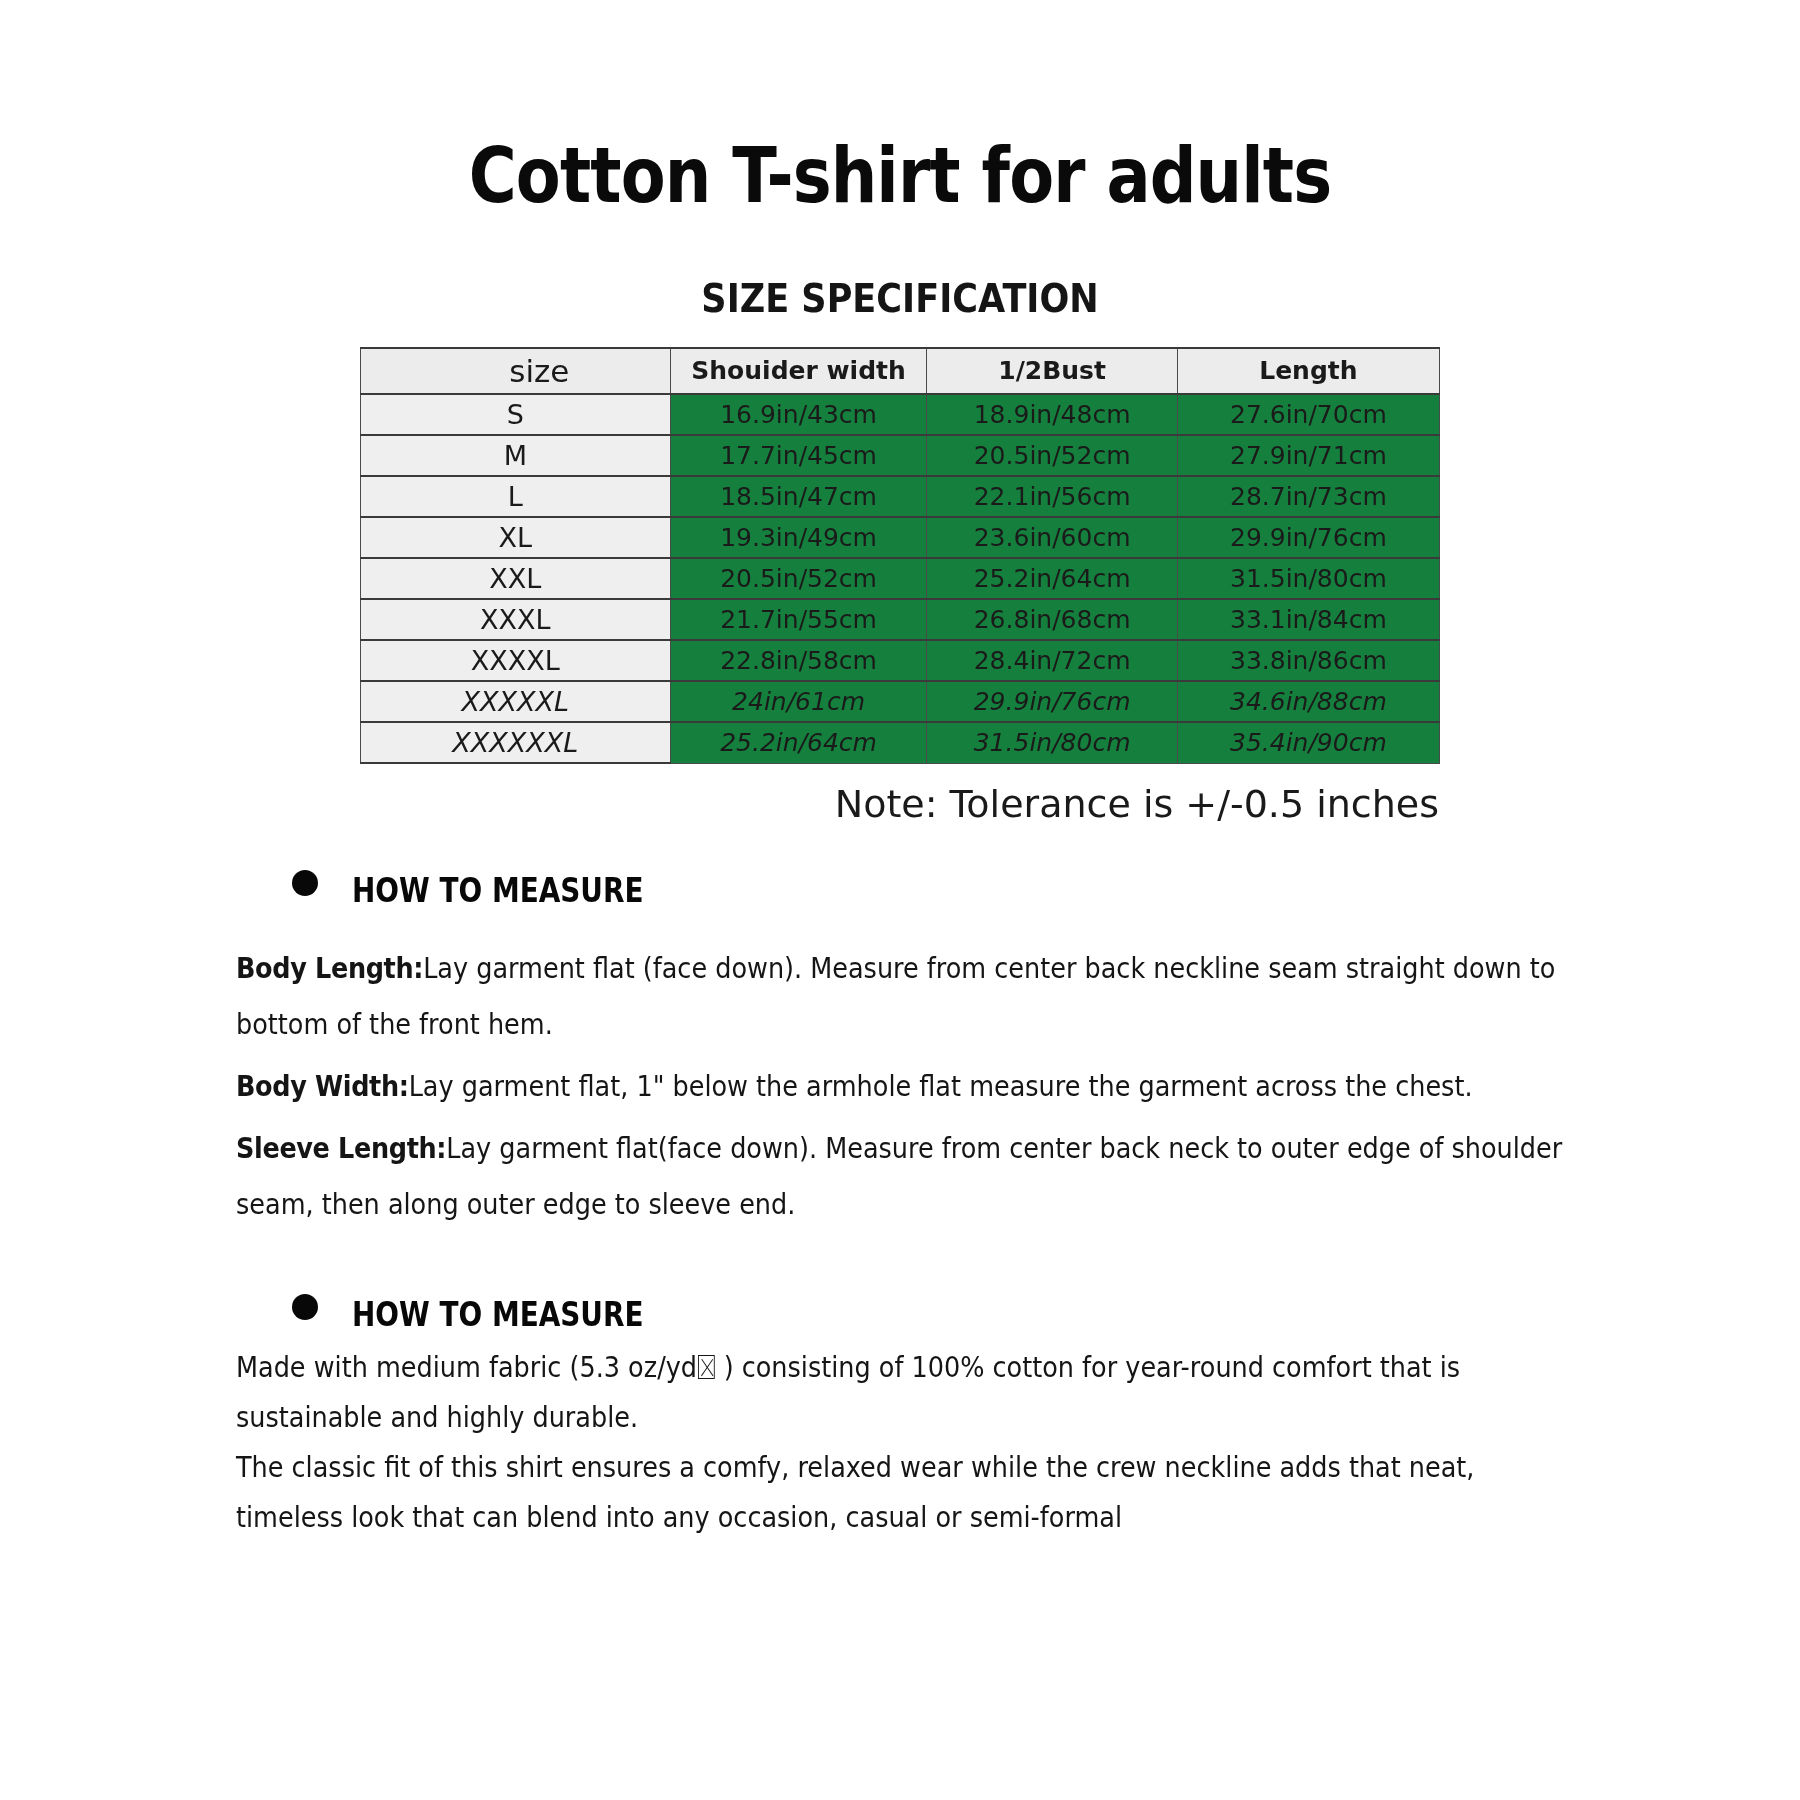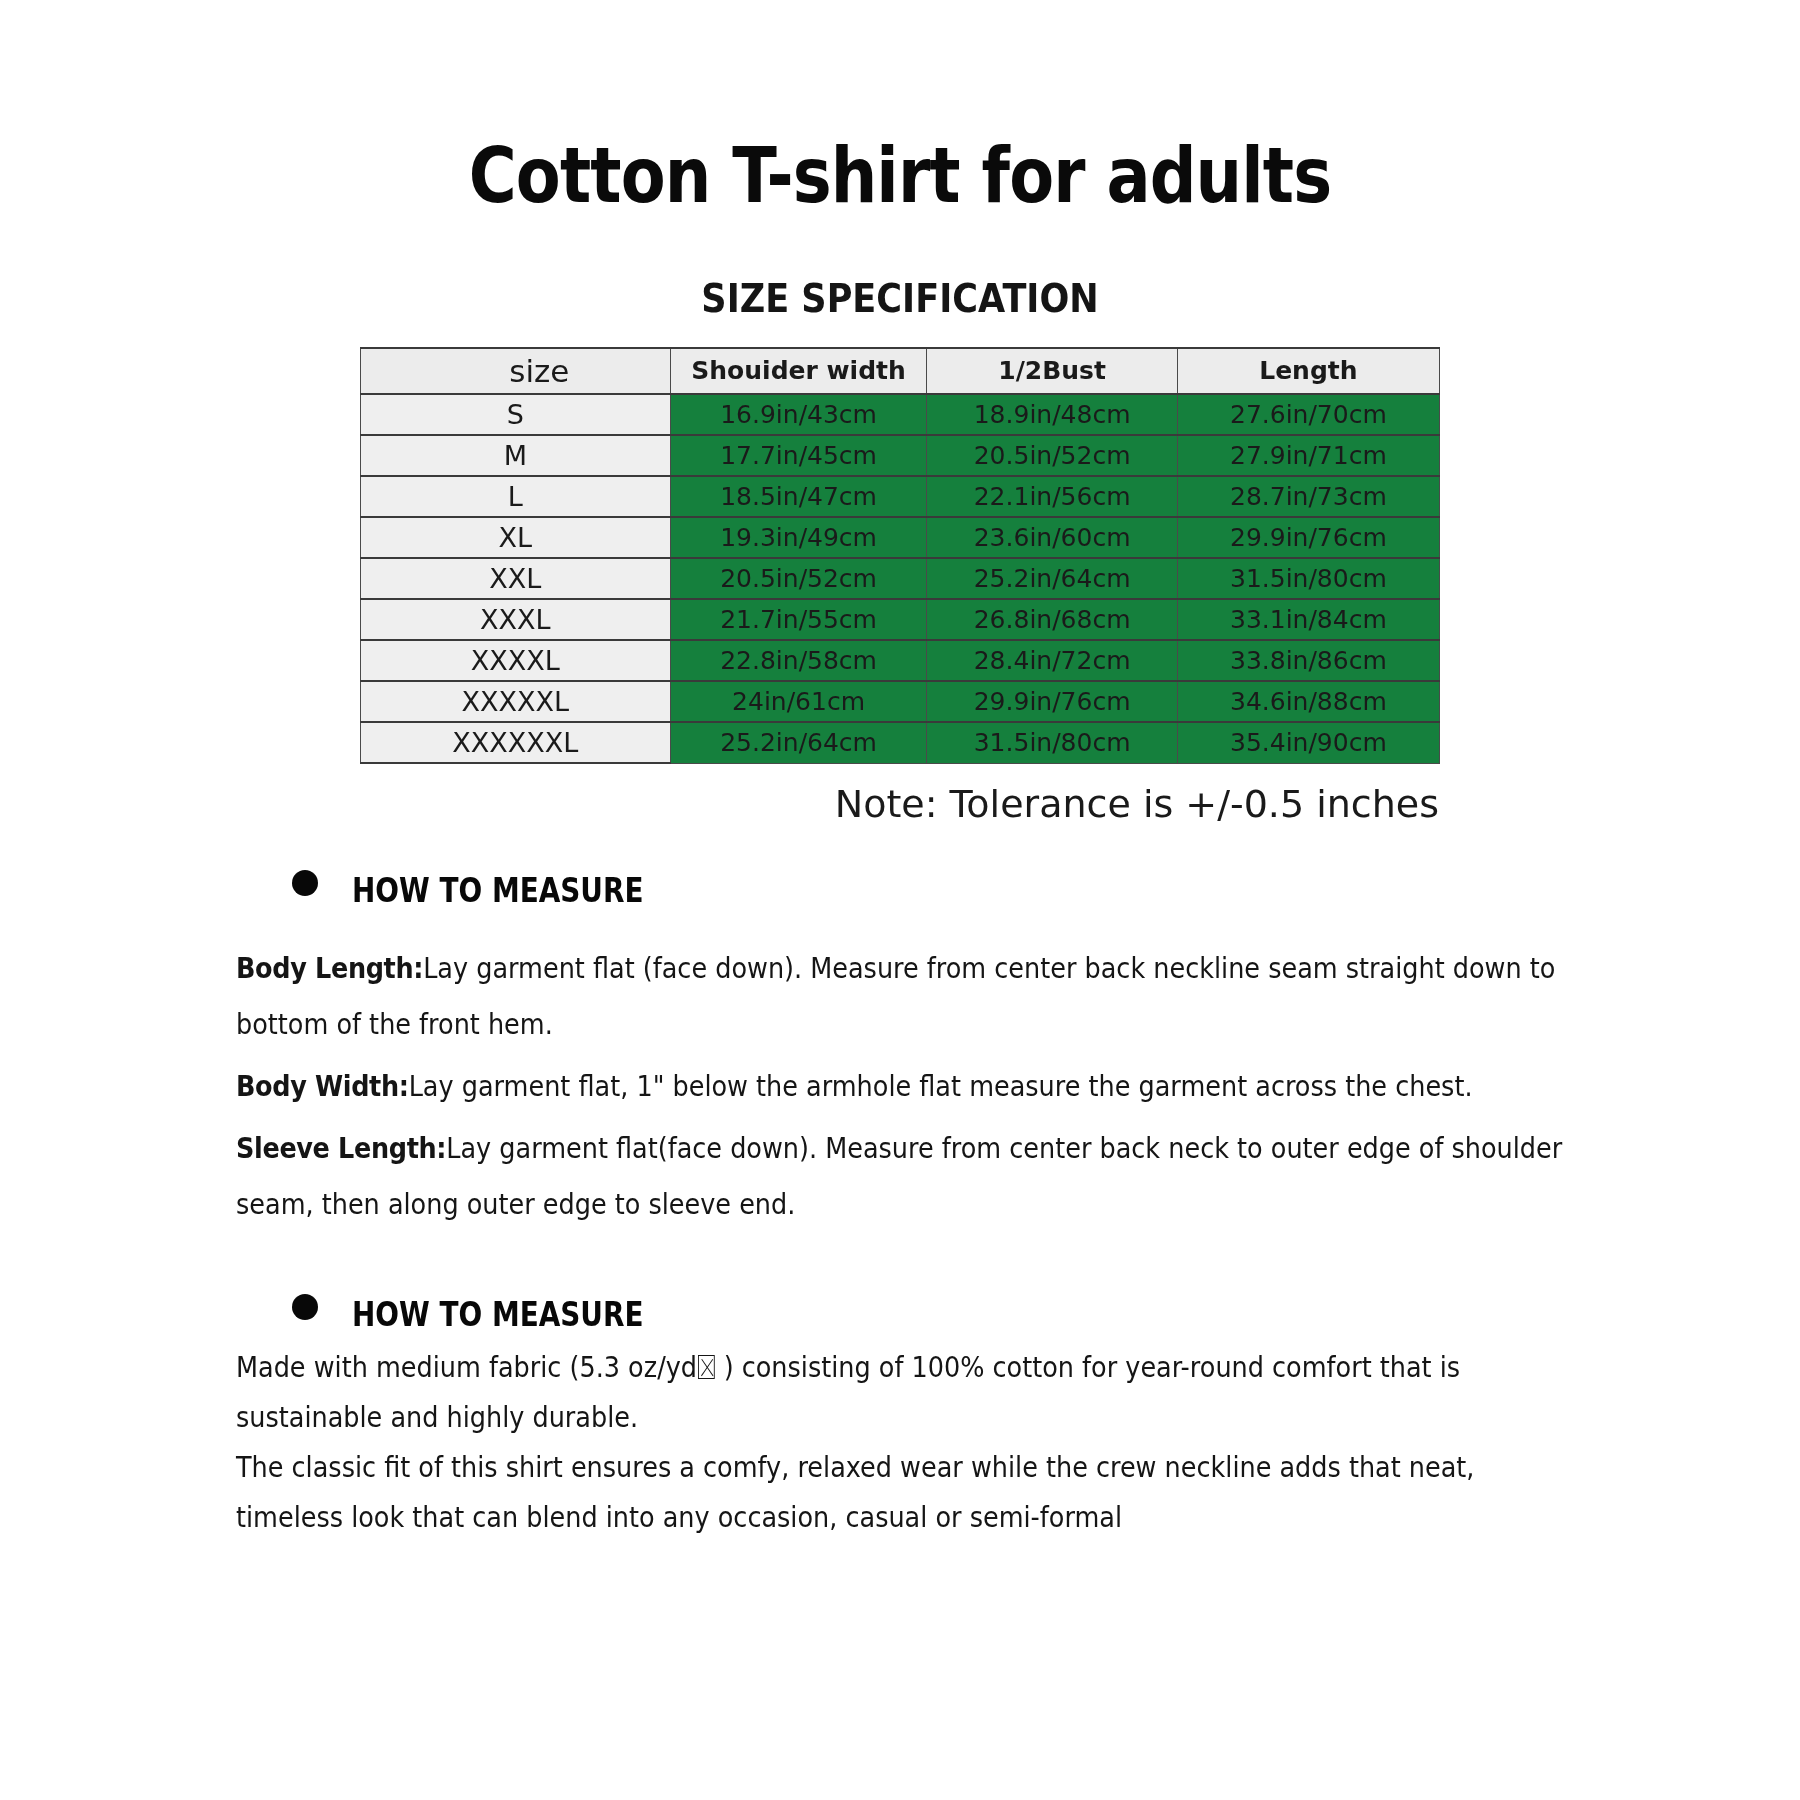--- a/index.html
+++ b/index.html
@@ -93,21 +93,21 @@
     border-bottom: 2px solid #3a3a3a;
   }
   table.size-table tbody tr td {
     border-top: 2px solid #3a3a3a;
     border-bottom: 1px solid #4a4a4a;
   }
   .c-size  { width: 28.7%; }
   .c-sw    { width: 23.8%; }
   .c-bust  { width: 23.2%; }
   .c-len   { width: 24.3%; }
-  .row-compact td { height: 33px; line-height: 33px; }
+  .row-compact td { height: 33px; line-height: 33px; font-style: italic; }
 
   
   .note {
     width: 1080px;
     margin: 18px auto 0 auto;
     text-align: right;
     font-family: "DejaVu Sans", sans-serif;
     font-size: 38px;
     color: #1a1a1a;
     padding-right: 2px;

